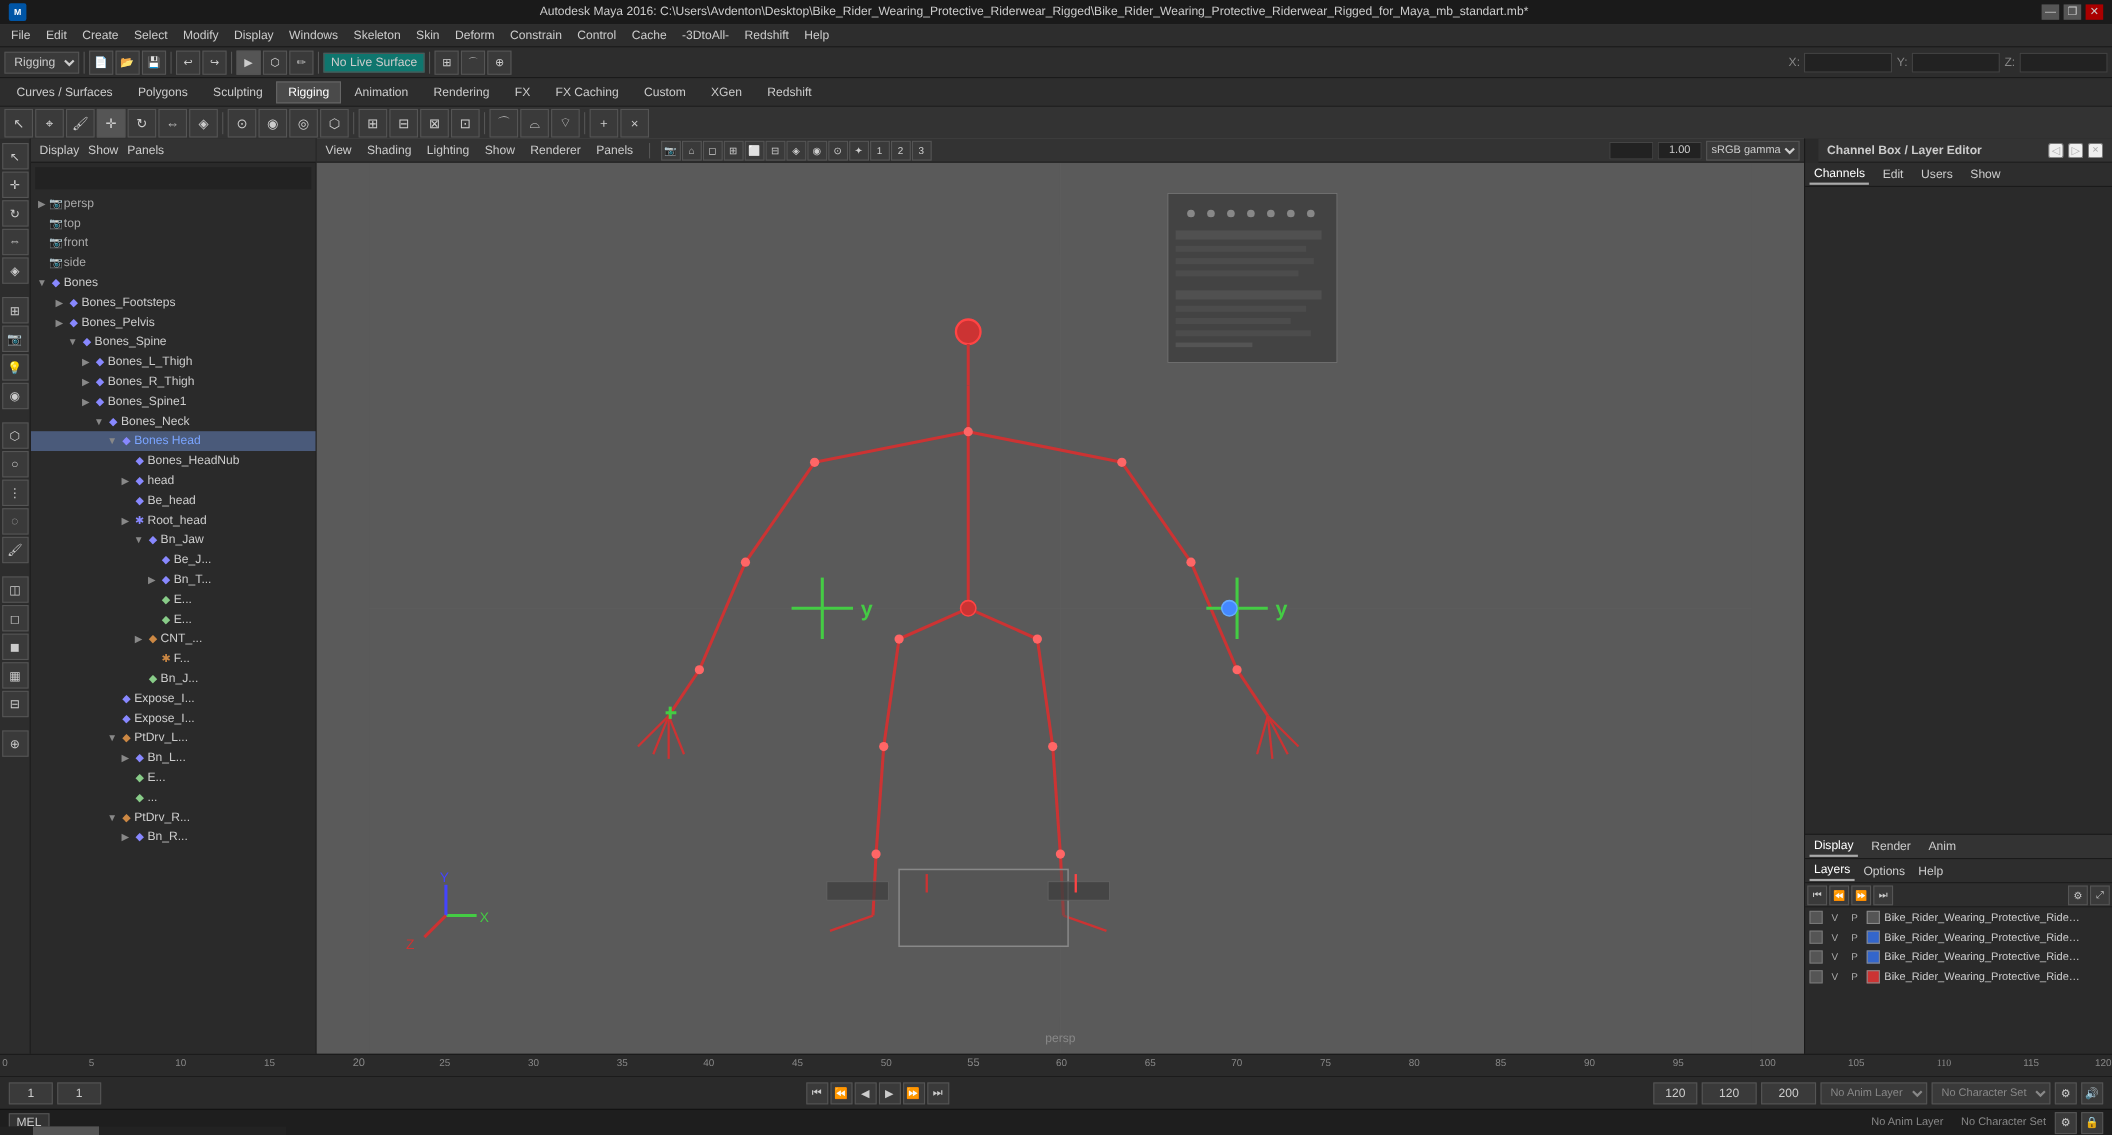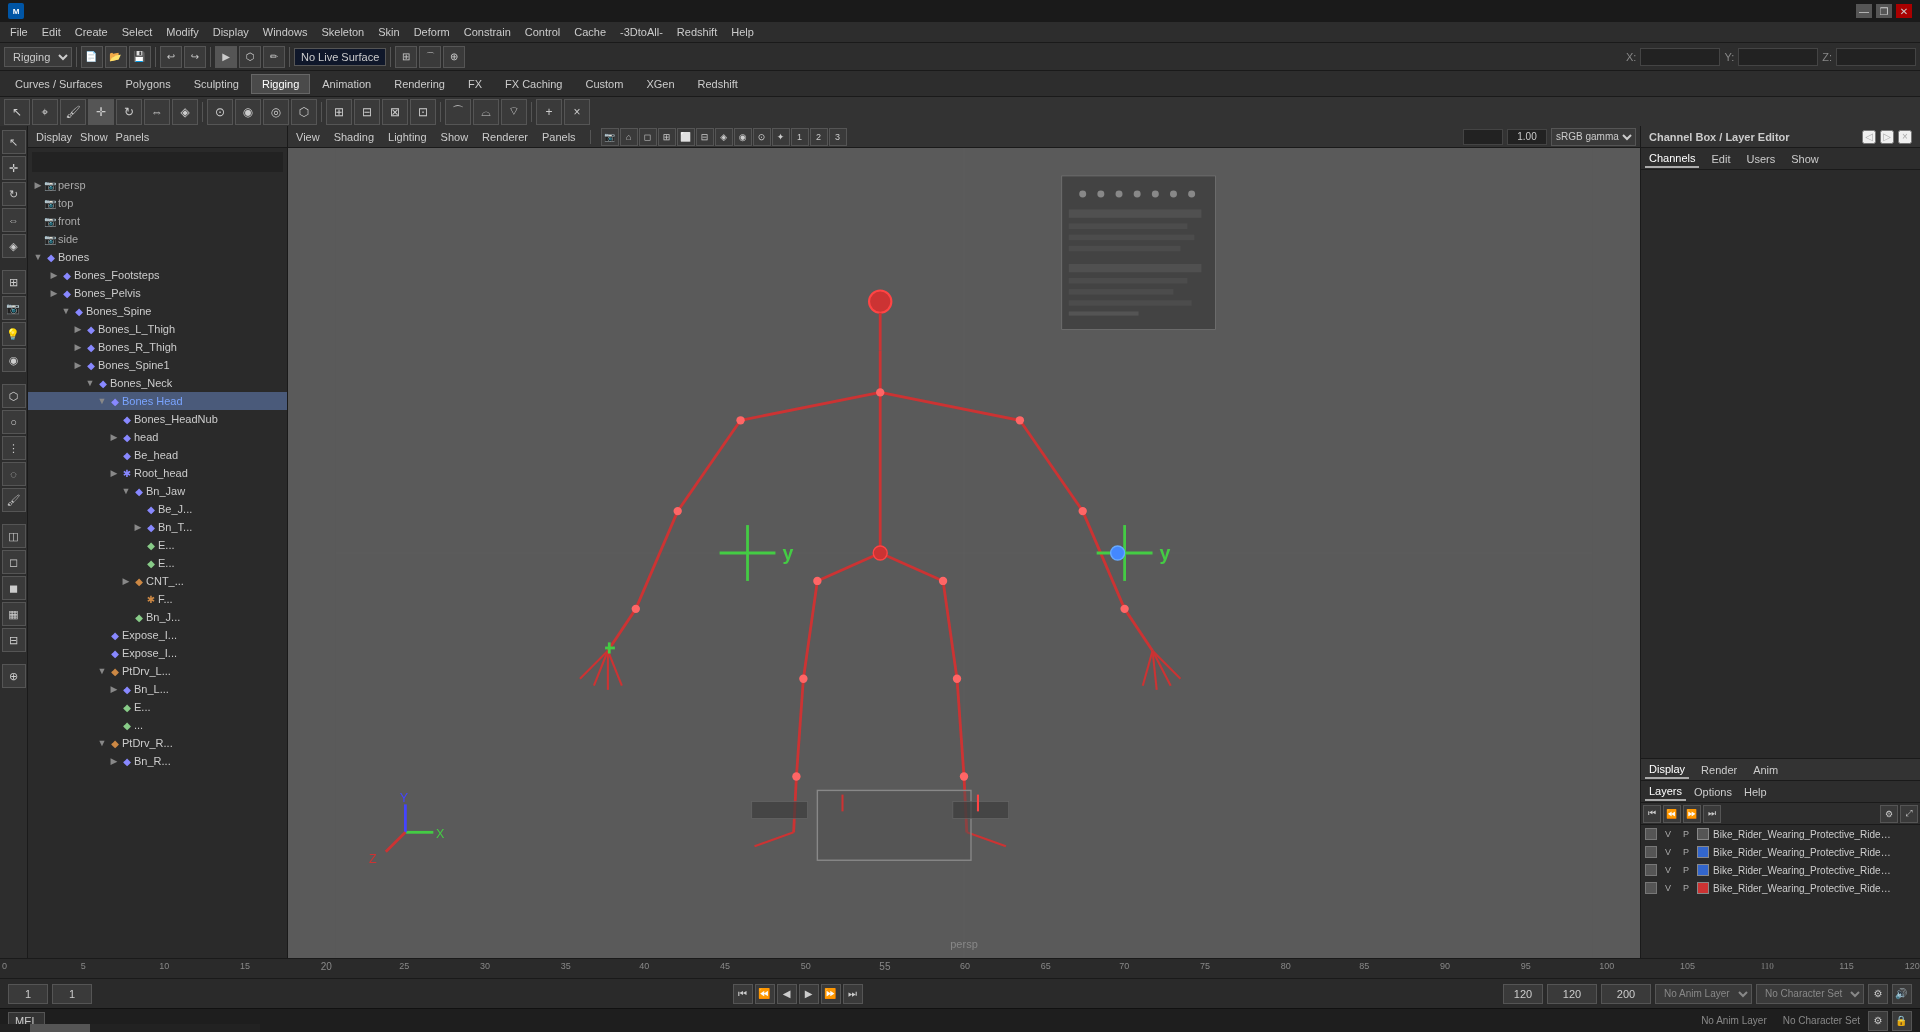--- a/index.html
+++ b/index.html
@@ -22,21 +22,21 @@
     .menu-item { padding: 1px 6px; cursor: pointer; color: #ccc; font-size: 11px; }
 
     
     #toolbar1 {
       width: 100%; height: 28px; background: #2d2d2d; display: flex; align-items: center;
       padding: 0 4px; gap: 2px; border-top: 1px solid #1a1a1a;
     }
     .tb-dropdown { background: #3a3a3a; border: 1px solid #555; color: #ccc; height: 20px; font-size: 11px; padding: 0 4px; }
     .tb-btn { width: 22px; height: 22px; background: #3a3a3a; border: 1px solid #555; color: #ccc; cursor: pointer; display: flex; align-items: center; justify-content: center; font-size: 10px; }
     .tb-separator { width: 1px; height: 20px; background: #555; margin: 0 2px; }
-    .no-live-surface { background: #0f172a; border: 1px solid #555; color: #ccc; padding: 2px 6px; font-size: 11px; cursor: pointer; }
+    .no-live-surface { background: #0f766e; border: 1px solid #555; color: #ccc; padding: 2px 6px; font-size: 11px; cursor: pointer; }
 
     
     #toolbar2 {
       width: 100%; height: 26px; background: #2d2d2d; display: flex; align-items: center;
       padding: 0 4px; gap: 1px; border-top: 1px solid #1a1a1a;
     }
     .module-tab { padding: 3px 10px; color: #ccc; cursor: pointer; font-size: 11px; border: 1px solid transparent; }
     .module-tab.active { background: #4a4a4a; border: 1px solid #666; color: #fff; }
 
     
@@ -87,21 +87,21 @@
     
     #rig-container { position: absolute; top: 0; left: 0; width: 100%; height: 100%; }
 
     
     #channel-box {
       width: 280px; background: #2a2a2a; border-left: 1px solid #1a1a1a;
       display: flex; flex-direction: column;
     }
     #cb-header {
       height: 22px; background: #333; display: flex; align-items: center; justify-content: space-between;
-      padding: 0 8px; border-bottom: 1px solid #1a1a1a;
+      padding: 0 8px; border-bottom: 1px solid #1a1a1a; margin-left: 12px;
     }
     #cb-header .title { color: #ccc; font-size: 11px; font-weight: bold; }
     #cb-tabs { height: 22px; background: #2d2d2d; display: flex; align-items: center; padding: 0 4px; gap: 8px; border-bottom: 1px solid #1a1a1a; }
     .cb-tab { color: #ccc; font-size: 11px; cursor: pointer; padding: 2px 4px; }
     .cb-tab.active { color: #fff; border-bottom: 2px solid #aaa; }
     #cb-content { flex: 1; }
 
     
     #layer-editor {
       height: 200px; border-top: 1px solid #1a1a1a; display: flex; flex-direction: column;
@@ -153,20 +153,21 @@
     .vp-icon-group { display: flex; gap: 1px; }
     .vp-icon-btn { width: 18px; height: 18px; background: #3a3a3a; border: 1px solid #555; color: #ccc; cursor: pointer; display: flex; align-items: center; justify-content: center; font-size: 9px; }
 
     #coord-x, #coord-y, #coord-z { width: 80px; height: 18px; background: #222; border: 1px solid #444; color: #ccc; font-size: 11px; padding: 0 4px; }
   </style>
 </head>
 <body>
 
 <div id="titlebar">
   <div style="width:16px;height:16px;background:#0055a5;border-radius:2px;display:flex;align-items:center;justify-content:center;color:white;font-size:8px;font-weight:bold;">M</div>
+  <div class="title">Autodesk Maya 2016: C:\Users\Avdenton\Desktop\Bike_Rider_Wearing_Protective_Riderwear_Rigged\Bike_Rider_Wearing_Protective_Riderwear_Rigged_for_Maya_mb_standart.mb*</div>
   <div class="win-controls">
     <button class="win-btn">—</button>
     <button class="win-btn">❐</button>
     <button class="win-btn" style="background:#a00;">✕</button>
   </div>
 </div>
 
 <div id="menubar">
 <span class="menu-item">File</span>
     <span class="menu-item">Edit</span>

